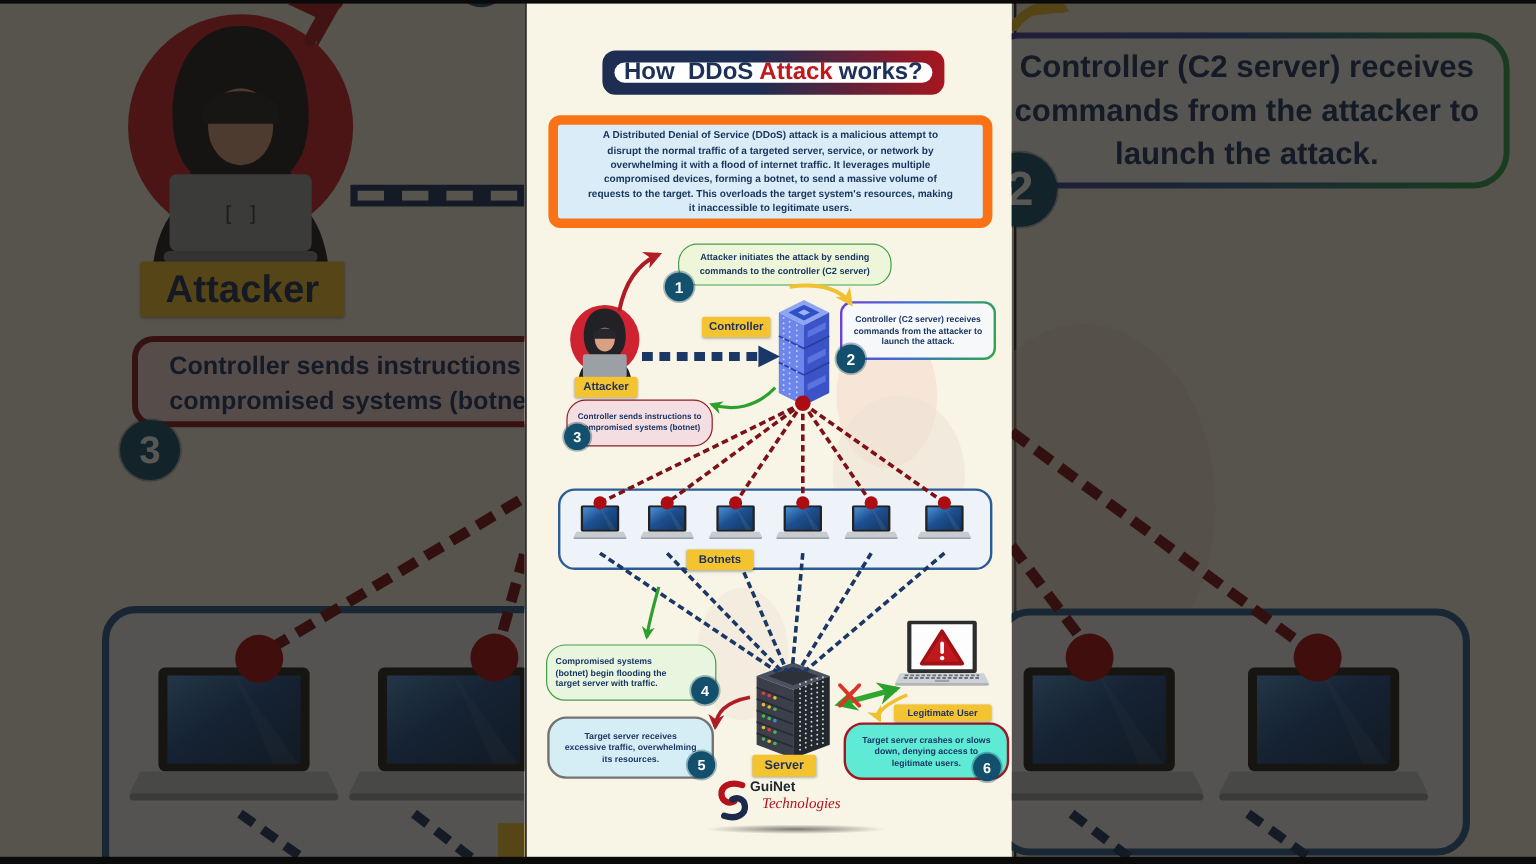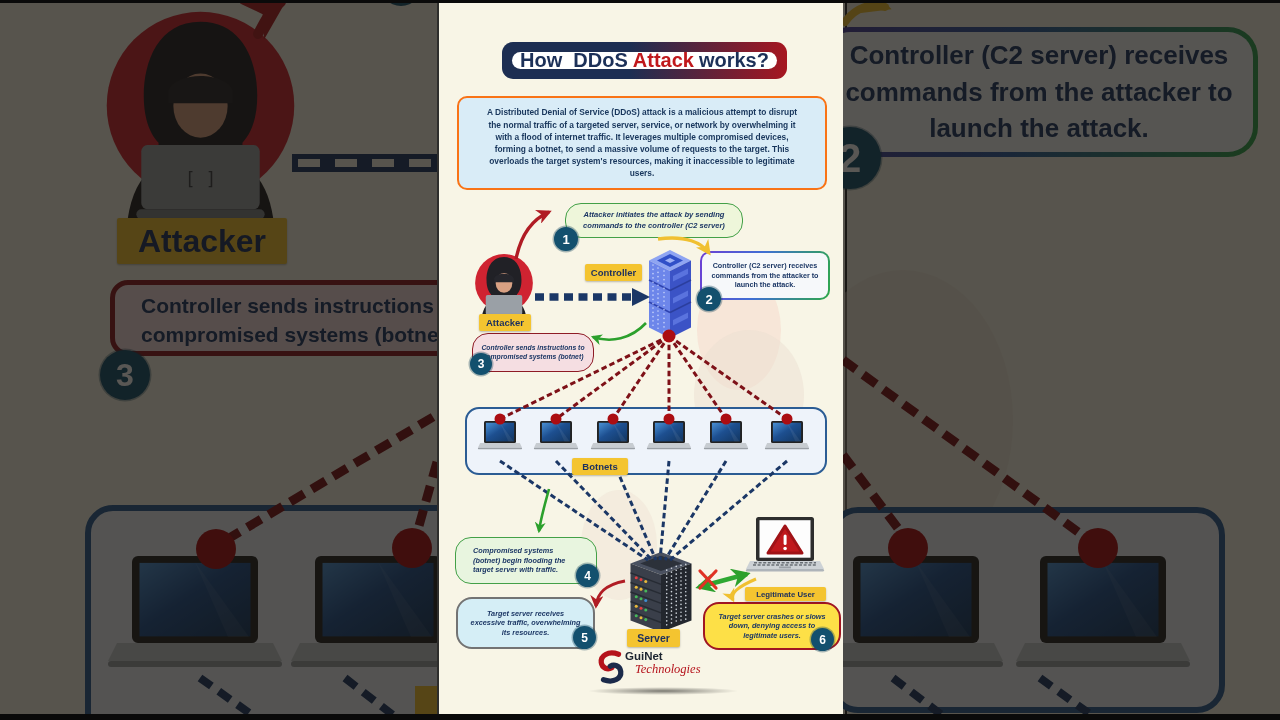--- a/index.html
+++ b/index.html
@@ -10,39 +10,39 @@
   .bg-left{left:0;}
   .bg-right{left:843px;}
   .bg-overlay{position:absolute;inset:0;background:rgba(18,16,12,0.70);z-index:10;pointer-events:none;}
   
   .center-col{position:absolute;left:437px;top:0;width:406px;height:720px;background:#f8f5e6;overflow:hidden;border-left:2px solid rgba(10,10,10,.85);border-right:2px solid rgba(10,10,10,.85);box-sizing:content-box;}
   .blob{position:absolute;border-radius:50%;z-index:0;}
   .strip{position:absolute;left:0;width:1280px;background:#0a0a0a;z-index:30;}
   
   .callout{position:absolute;border-radius:16px;font-weight:700;color:#1c3765;text-align:center;
            display:flex;align-items:center;justify-content:center;padding:3px 5px;box-sizing:border-box;
-           line-height:1.32;z-index:3;font-style:italic;}
+           line-height:1.32;z-index:3;}
   .badge{position:absolute;background:#13506e;color:#fff;border-radius:50%;display:flex;align-items:center;
          justify-content:center;font-weight:700;z-index:6;box-shadow:0 0 0 1.5px rgba(13,62,87,.35);}
   .ylabel{position:absolute;background:#f4c430;color:#1c2f5e;font-weight:700;display:flex;align-items:center;
           justify-content:center;z-index:5;border-radius:2px;box-shadow:0 1px 2px rgba(0,0,0,.25);}
   .gradbox{position:absolute;border-radius:10px;z-index:3;}
   .gradbox .inner{width:100%;height:100%;border-radius:8px;display:flex;align-items:center;justify-content:center;
                   font-weight:700;color:#1c3765;text-align:center;box-sizing:border-box;line-height:1.32;}
   .svg-layer{position:absolute;left:0;top:0;z-index:4;pointer-events:none;}
   .figure{position:absolute;z-index:2;}
   
   .title-wrap{position:absolute;left:63px;top:42px;width:285px;height:37px;border-radius:11px;
               background:linear-gradient(90deg,#1d2e52 45%,#a61620);padding:10px;box-sizing:border-box;z-index:3;}
   .title-inner{width:100%;height:100%;background:#fff;border-radius:9px;display:flex;align-items:center;
                justify-content:center;font-weight:700;font-size:20px;color:#1c3058;}
   .title-inner .hl{color:#c0181c;margin:0 5px;}
   .title-inner .pre{white-space:pre;}
   
-  .desc{position:absolute;left:18px;top:96px;width:370px;height:94px;background:#d9ecf7;border:2px solid #f97316;
+  .desc{position:absolute;left:18px;top:96px;width:370px;height:94px;background:#d9ecf7;border:8px solid #f97316;
         border-radius:10px;box-sizing:border-box;display:flex;align-items:center;justify-content:center;
         padding:4px 24px;font-size:8.4px;font-weight:700;color:#18365c;text-align:center;line-height:1.45;z-index:3;}
   
   .logo-name{position:absolute;font-family:Liberation Sans, sans-serif;font-weight:700;color:#1c2430;z-index:3;text-align:right;}
   .logo-sub{position:absolute;font-family:"Liberation Serif",serif;color:#b5121b;z-index:3;font-style:italic;}
   .logo-shadow{position:absolute;background:radial-gradient(ellipse at center,rgba(0,0,0,.5),rgba(0,0,0,0) 70%);border-radius:50%;z-index:2;}
   
   .bgc3{position:absolute;left:110px;top:280px;width:420px;height:76px;background:#f3dde0;border:5px solid #8c1a24;
         border-radius:18px;box-sizing:border-box;color:#1c3765;font-weight:700;font-size:21px;line-height:1.4;
         padding:6px 0 0 26px;white-space:nowrap;z-index:3;}
@@ -246,35 +246,35 @@
         <span>2</span>
       </div>
 
     <div class="callout" style="left:33px;top:333px;width:122px;height:39px;font-size:6.8px;background:#f5dee2;border:1.8px solid #8e1b25;">
         <span>Controller sends instructions to compromised systems (botnet)</span>
       </div>
     <div class="badge" style="left:31px;top:353px;width:22px;height:22px;font-size:12px;">
         <span>3</span>
       </div>
 
-    <div class="callout" style="left:16px;top:537px;width:142px;height:47px;font-size:7.3px;background:#e8f5df;border:1.8px solid #43a047;text-align:left;justify-content:center;padding-left:7px;">
+    <div class="callout" style="left:16px;top:537px;width:142px;height:47px;font-size:7.3px;background:#e8f5df;border:1.8px solid #43a047;text-align:left;justify-content:flex-start;padding-left:7px;">
         <span style="width:108px;">Compromised systems (botnet) begin flooding the target server with traffic.</span>
       </div>
     <div class="badge" style="left:137px;top:564px;width:23px;height:23px;font-size:12px;">
         <span>4</span>
       </div>
 
     <div class="callout" style="left:17px;top:597px;width:139px;height:52px;font-size:7.3px;background:#d5eef6;border:2px solid #737373;">
         <span style="width:112px;">Target server receives excessive traffic, overwhelming its resources.</span>
       </div>
     <div class="badge" style="left:134px;top:626px;width:23px;height:23px;font-size:12px;">
         <span>5</span>
       </div>
 
-    <div class="callout" style="left:264px;top:602px;width:138px;height:48px;font-size:7.3px;background:#fde047;border:2px solid #a01622;">
+    <div class="callout" style="left:264px;top:602px;width:138px;height:48px;font-size:7.3px;background:#5eead4;border:2px solid #a01622;">
         <span style="width:112px;">Target server crashes or slows down, denying access to legitimate users.</span>
       </div>
     <div class="badge" style="left:372px;top:628px;width:23px;height:23px;font-size:12px;">
         <span>6</span>
       </div>
 
     <svg class="figure" style="left:27px;top:251px;" width="76" height="70" viewBox="0 0 100 92">
       <circle cx="50" cy="42" r="38" fill="#cf2331"></circle>
       <path d="M20 92 C22 70 32 62 50 62 C68 62 78 70 80 92 Z" fill="#1e1e22"></path>
       <path d="M50 8 C33 8 27 24 27 38 C27 48 30 54 33 57 L33 66 C40 60 60 60 67 66 L67 57 C70 54 73 48 73 38 C73 24 67 8 50 8 Z" fill="#212126"></path>

